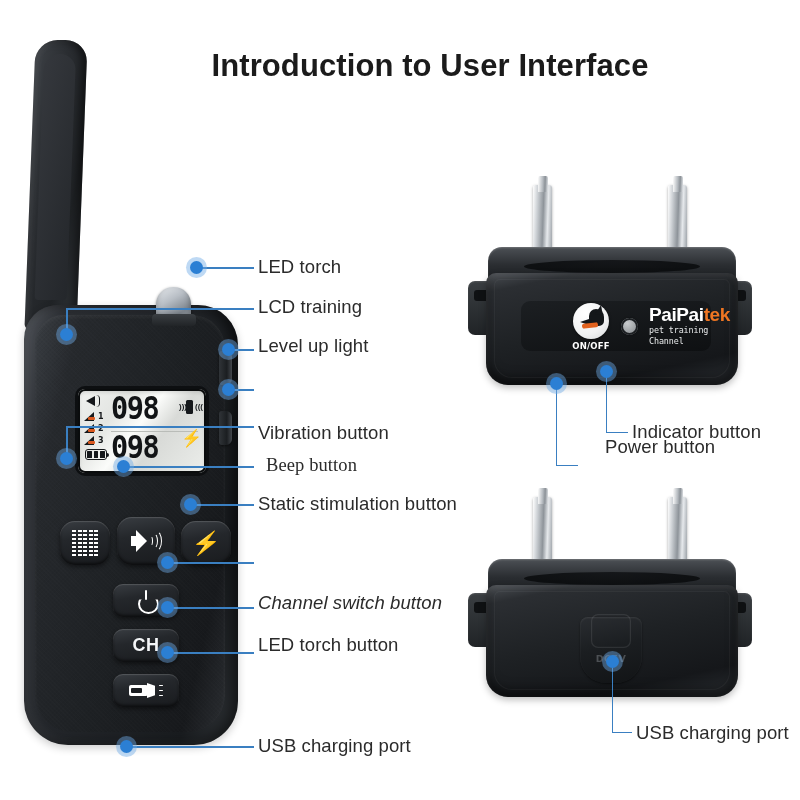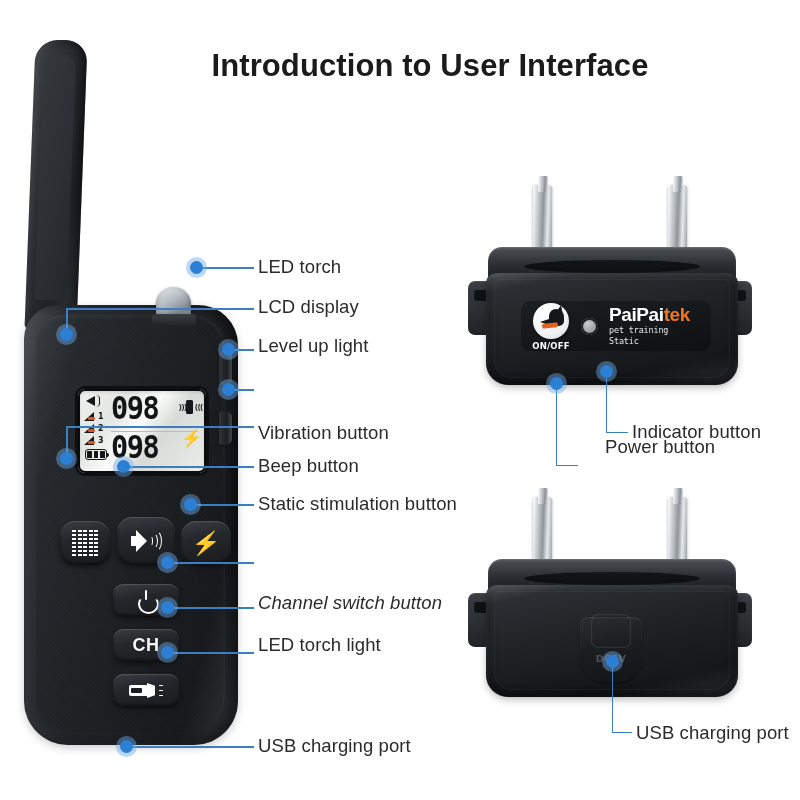--- a/index.html
+++ b/index.html
@@ -295,21 +295,21 @@
     border-radius:6px 6px 18px 18px;
     box-shadow: inset 0 0 0 1px rgba(255,255,255,.045);
   }
 
   .panel {
     position:absolute; left:35px; top:28px; width:190px; height:50px;
     background: linear-gradient(170deg,#1c1f22,#0e1012);
     border-radius: 9px;
     display:flex; align-items:center; gap:9px; padding:0 9px;
   }
-  .onoff-wrap { position:relative; width:42px; height:46px; flex:0 0 auto; }
+  .onoff-wrap { position:relative; width:42px; height:46px; flex:0 0 auto;margin-left:40px; }
   .onoff-circle {
     position:absolute; left:3px; top:0; width:36px; height:36px; border-radius:50%;
     background: radial-gradient(circle at 35% 28%, #ffffff 0%, #f1f2f3 60%, #d5d8da 100%);
     box-shadow: 0 1px 3px rgba(0,0,0,.5);
     overflow:hidden;
   }
   .dog-head {
     position:absolute; left:7px; top:6px; width:24px; height:20px;
   }
   .dog-head .snout {
@@ -489,21 +489,21 @@
           </div>
           <div class="onoff-text">ON/OFF</div>
         </div>
 
         <div class="indicator"></div>
 
         <div class="brand">
           <div class="brand-name">
             <span class="w">PaiPai</span><span class="o">tek</span>
           </div>
-          <div class="brand-tag">pet training Static</div>
+          <div class="brand-tag">pet training Channel</div>
         </div>
 
       </div>
     </div>
   </div>
 
   <div class="receiver" id="receiver-bottom">
     <div class="probe probe-l"></div>
     <div class="probe probe-r"></div>
     <div class="rcv-top-plate"></div>
@@ -517,52 +517,52 @@
     </div>
   </div>
 
   <div class="dot" style="left:190px; top:261px;"></div>
   <div class="lead h" style="left:196px; top:267px; width:58px;"></div>
   <div class="callout-label" style="left:258px; top:256px;">LED torch</div>
 
   <div class="dot" style="left:60px; top:328px;"></div>
   <div class="lead v" style="left:66px; top:308px; height:27px;"></div>
   <div class="lead h" style="left:66px; top:308px; width:188px;"></div>
-  <div class="callout-label" style="left:258px; top:296px;">LCD display</div>
+  <div class="callout-label" style="left:258px; top:296px;">LCD training</div>
 
   <div class="dot" style="left:222px; top:343px;"></div>
   <div class="lead h" style="left:228px; top:349px; width:26px;"></div>
   <div class="callout-label" style="left:258px; top:335px;">Level up light</div>
 
   <div class="dot" style="left:222px; top:383px;"></div>
   <div class="lead h" style="left:228px; top:389px; width:26px;"></div>
 
   <div class="dot" style="left:60px; top:452px;"></div>
   <div class="lead v" style="left:66px; top:426px; height:32px;"></div>
   <div class="lead h" style="left:66px; top:426px; width:188px;"></div>
   <div class="callout-label" style="left:258px; top:422px;">Vibration button</div>
 
   <div class="dot" style="left:117px; top:460px;"></div>
   <div class="lead h" style="left:123px; top:466px; width:131px;"></div>
-  <div class="callout-label" style="left:258px; top:455px;">Beep button</div>
+  <div class="callout-label" style="left:266px; top:455px;font-family:Liberation Serif, serif;">Beep button</div>
 
   <div class="dot" style="left:184px; top:498px;"></div>
   <div class="lead h" style="left:190px; top:504px; width:64px;"></div>
   <div class="callout-label" style="left:258px; top:493px;">Static stimulation button</div>
 
   <div class="dot" style="left:161px; top:556px;"></div>
   <div class="lead h" style="left:167px; top:562px; width:87px;"></div>
 
   <div class="dot" style="left:161px; top:601px;"></div>
   <div class="lead h" style="left:167px; top:607px; width:87px;"></div>
   <div class="callout-label" style="left:258px; top:592px;font-style:italic;">Channel switch button</div>
 
   <div class="dot" style="left:161px; top:646px;"></div>
   <div class="lead h" style="left:167px; top:652px; width:87px;"></div>
-  <div class="callout-label" style="left:258px; top:634px;">LED torch light</div>
+  <div class="callout-label" style="left:258px; top:634px;">LED torch button</div>
 
   <div class="dot" style="left:120px; top:740px;"></div>
   <div class="lead h" style="left:126px; top:746px; width:128px;"></div>
   <div class="callout-label" style="left:258px; top:735px;">USB charging port</div>
 
   <div class="dot" style="left:600px; top:365px;"></div>
   <div class="lead-corner" style="left:606px; top:371px; width:22px; height:62px;"></div>
   <div class="callout-label" style="left:632px; top:421px;">Indicator button</div>
 
   <div class="dot" style="left:550px; top:377px;"></div>

